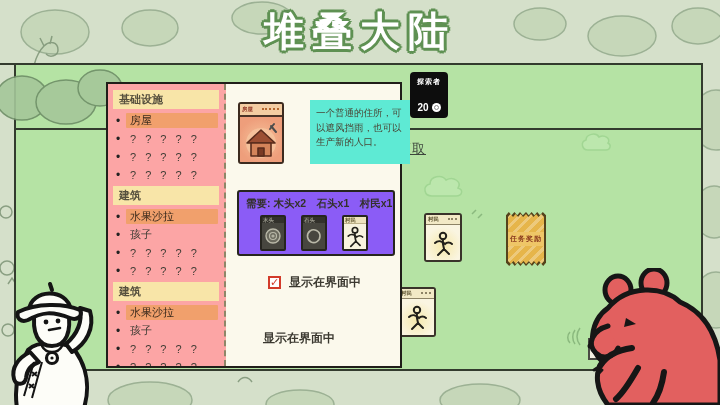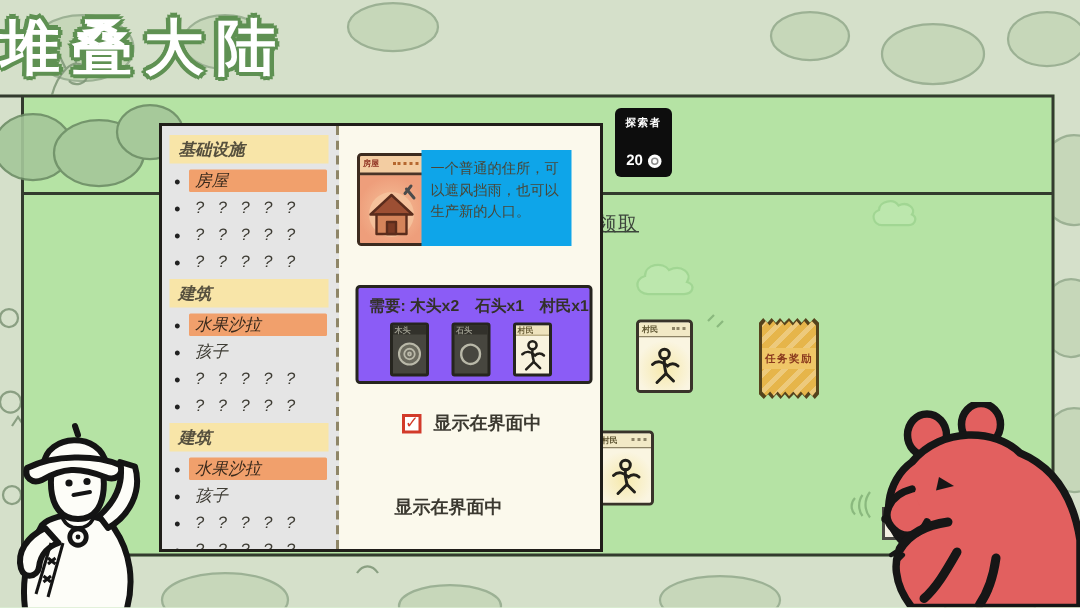--- a/index.html
+++ b/index.html
@@ -14,21 +14,21 @@
   .board{
     position:absolute; left:14px; top:63px; width:689px; height:308px;
     background:#b5e3a4; border:2px solid #333b2e; box-sizing:border-box; z-index:2;
   }
   .topline-ext{position:absolute; left:0; top:63px; width:14px; height:2px; background:#333b2e; z-index:2;}
   .board-divider{position:absolute; left:16px; top:128px; width:686px; height:2px; background:#333b2e; z-index:3;}
   .board-doodles{position:absolute; left:0; top:0; z-index:3; pointer-events:none;}
   .bg-doodles{position:absolute; left:0; top:0; z-index:1; pointer-events:none;}
   
   .title{
-    position:absolute; left:0; top:4px; width:720px; text-align:left; z-index:30;
+    position:absolute; left:0; top:4px; width:720px; text-align:center; z-index:30;
     font-size:40px; font-weight:bold; letter-spacing:8px; color:#ffffff;
     text-shadow:
       -2px -2px 0 #5f9153, 2px -2px 0 #5f9153, -2px 2px 0 #5f9153, 2px 2px 0 #5f9153,
       -3px 0 0 #5f9153, 3px 0 0 #5f9153, 0 -3px 0 #5f9153, 0 3px 0 #5f9153;
   }
   
   .pack{
     position:absolute; top:72px; height:46px; background:#0d0d0d; color:#fff;
     border-radius:4px; z-index:6; display:flex; flex-direction:column;
     justify-content:space-between; box-sizing:border-box; padding:5px 2px 5px 2px; cursor:pointer;
@@ -72,40 +72,40 @@
     background:#efc667; width:100%; text-align:center; padding:2px 0;
     font-size:7px; font-weight:bold; color:#8a3a1e; letter-spacing:1px;
   }
   
   .slot{position:absolute; left:588px; top:338px; width:27px; height:22px; background:#f3f0e3; border:2px solid #4a4a44; box-sizing:border-box; z-index:6;}
   
   .window{
     position:absolute; left:106px; top:82px; width:296px; height:286px; z-index:20;
     background:#fbf9ec; border:2px solid #201e19; box-sizing:border-box; display:flex;
   }
-  .list{width:118px; background:#e5e5e5; border-right:2px dashed #8f8668; box-sizing:border-box; overflow:hidden; padding-top:2px;font-style:italic;}
+  .list{width:118px; background:#fca5a5; border-right:2px dashed #8f8668; box-sizing:border-box; overflow:hidden; padding-top:2px;}
   .sec-header{background:#f8e5a8; color:#56503e; font-size:11px; font-weight:bold; padding:2px 6px; margin:4px 5px;}
   .row{display:flex; align-items:center; height:15px; margin:3px 6px 3px 8px; font-size:11px; color:#3e3c34; cursor:pointer;}
   .bullet{width:10px; font-size:12px; color:#222; flex:none;}
   .row-label{padding:0 4px; white-space:nowrap;}
   .row.hl .row-label{background:#f1a06c; flex:1; border-radius:1px; color:#3a2a1c;}
   .row.q .row-label{letter-spacing:3px;}
   
   .detail{position:relative; flex:1;}
   .hcard{
     position:absolute; left:12px; top:18px; width:46px; height:62px;
     background:#ee9e7b; border:2px solid #3c2b1f; border-radius:3px; box-sizing:border-box; overflow:hidden;
   }
   .hhead{height:11px; background:#f3cda2; border-bottom:2px solid #4a3428; display:flex; align-items:center; padding:0 2px; color:#8f3222;}
   .hhead .dotline{border-color:#b5672f;}
   .hbody{position:relative; height:47px; background:radial-gradient(circle at 50% 50%, #f6c29b 0%, #ee9e7b 72%);}
   .hbody svg{position:absolute; left:50%; top:50%; transform:translate(-50%,-50%);}
   .desc{
-    position:absolute; left:55px; top:16px; width:100px; height:64px; box-sizing:border-box;
-    background:#0ea5e9; padding:6px; font-size:9.5px; line-height:1.55; color:#4a4636;
+    position:absolute; left:84px; top:16px; width:100px; height:64px; box-sizing:border-box;
+    background:#5eead4; padding:6px; font-size:9.5px; line-height:1.55; color:#4a4636;
   }
   .recipe{
     position:absolute; left:11px; top:106px; width:158px; height:66px; box-sizing:border-box;
     background:#8b5cf6; border:2px solid #26251f; border-radius:3px; padding:5px 7px;
   }
   .recipe-title{font-size:10.5px; font-weight:bold; color:#33312a; white-space:nowrap;}
   .recipe-cards{display:flex; gap:15px; margin-top:4px; padding-left:14px;}
   .mini{width:26px; height:36px; border:2px solid #26251f; border-radius:2px; box-sizing:border-box; overflow:hidden;}
   .mini-dark{background:#47463f;}
   .mini-dark .mini-head{height:6px; background:#32312b; color:#9a998c; display:flex; align-items:center; padding:0 1px;}

